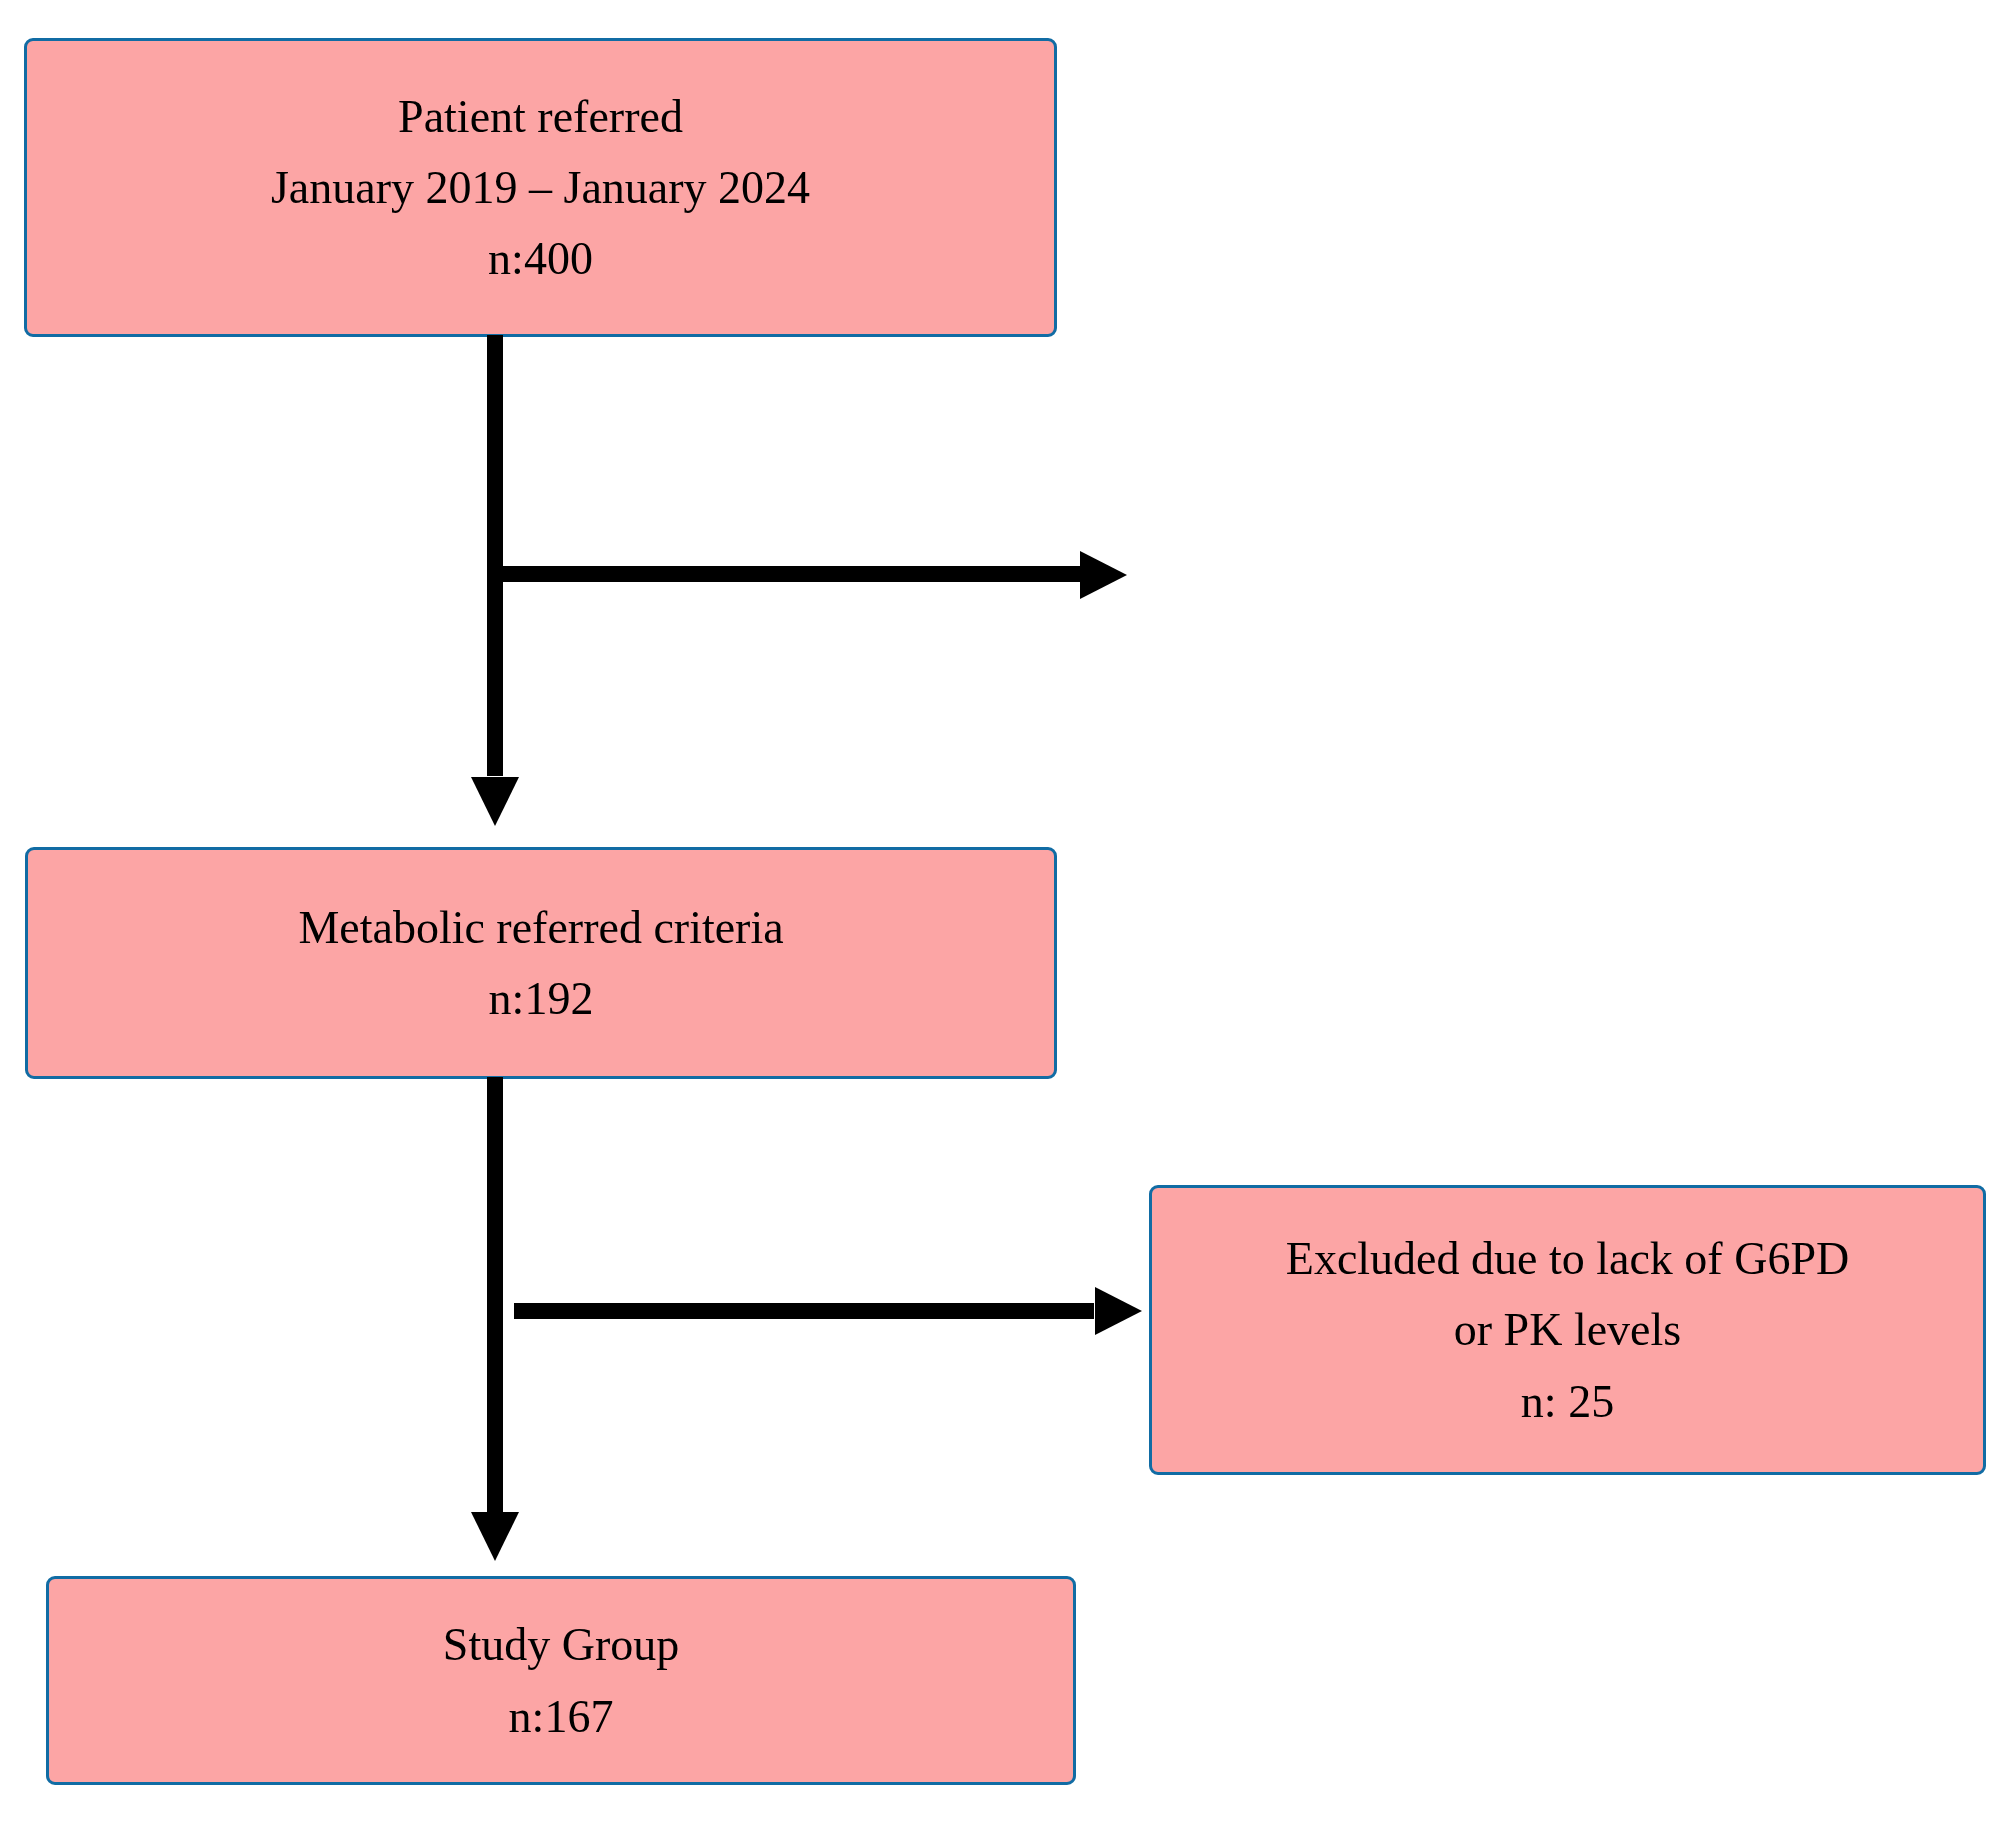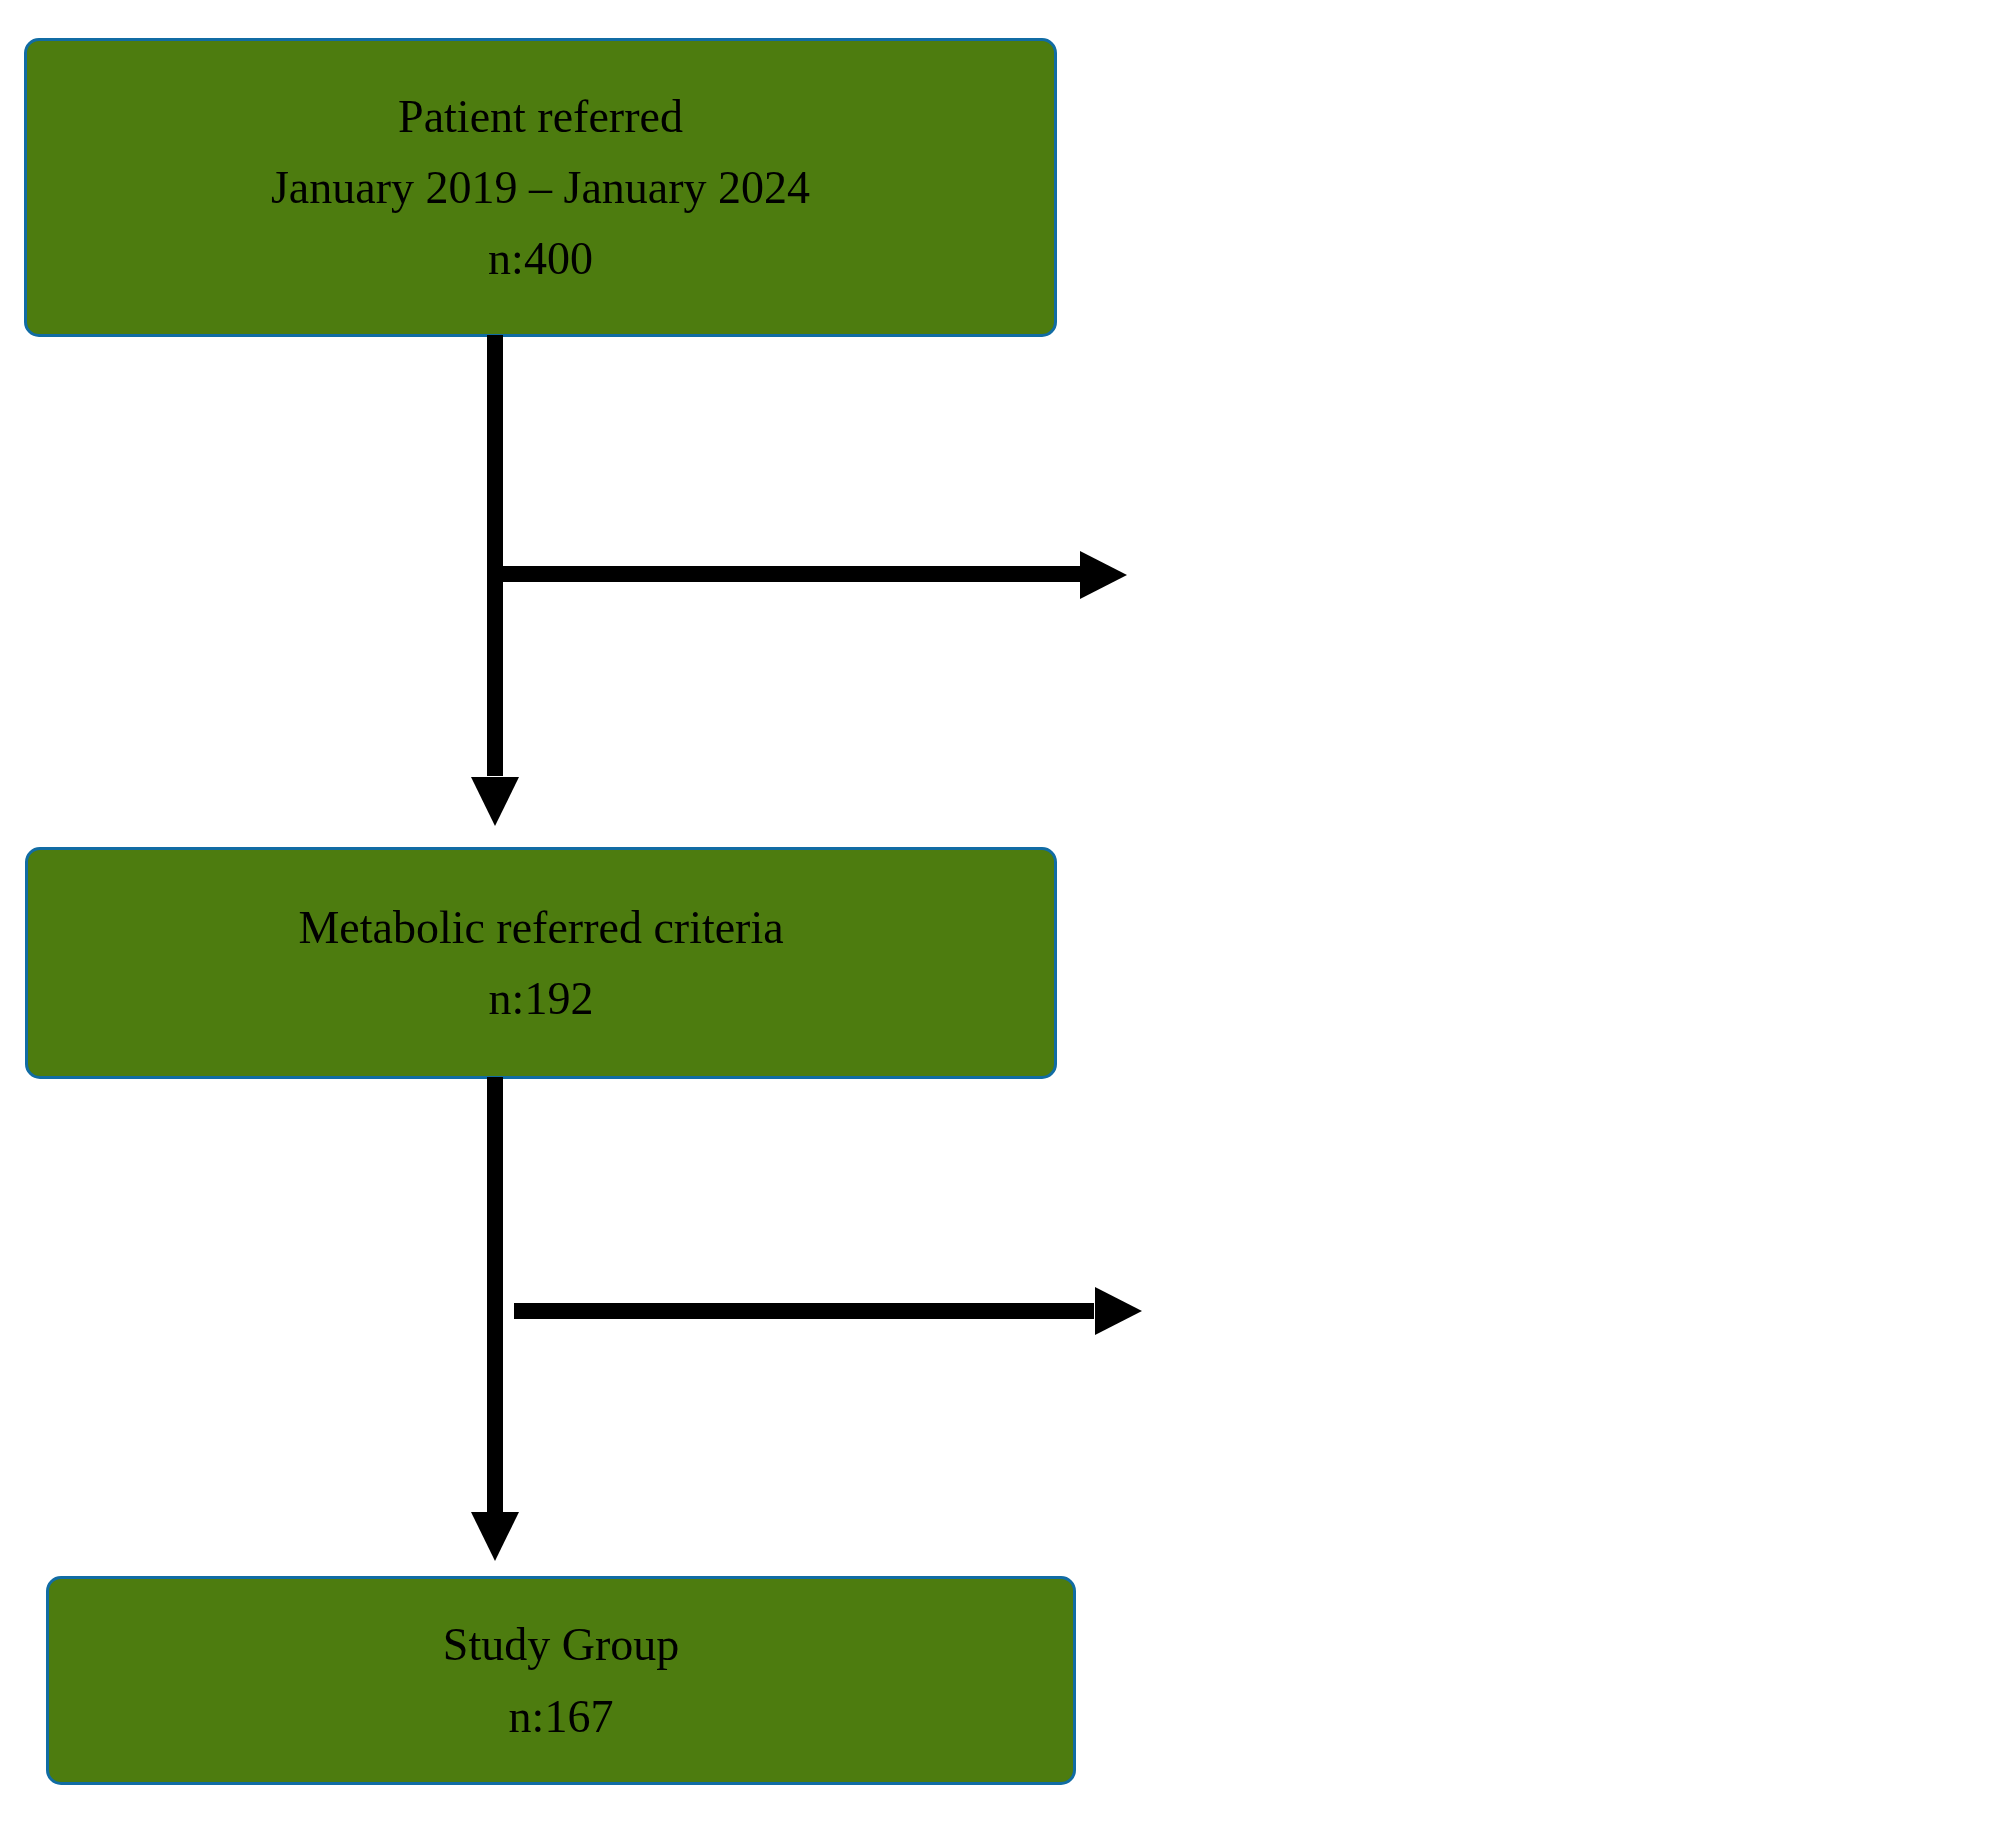--- a/index.html
+++ b/index.html
@@ -7,22 +7,22 @@
     position:relative;
     width:2015px;height:1831px;
     background:#ffffff;
     font-family:"Liberation Serif","DejaVu Serif",serif;
     color:#000;
   }
   .flow-box{
     position:absolute;
     box-sizing:border-box;
     border:3.6px solid var(--accent,#116ca4);
-    border-radius:15px;
-    background:#4d7c0f;
+    border-radius:9px;
+    background:#fca5a5;
     display:flex;
     flex-direction:column;
     justify-content:center;
     align-items:center;
     text-align:center;
     font-size:46px;
     line-height:1.55;
   }
   .box-line{white-space:pre;}
   .stem,.shaft{position:absolute;background:var(--arrow,#000);}
@@ -49,20 +49,25 @@
     <div class="box-line">January 2019 – January 2024</div>
     <div class="box-line">n:400</div>
   </div>
 
 
   <div class="flow-box" style="left:25px;top:847px;width:1032px;height:232px;">
     <div class="box-line">Metabolic referred criteria</div>
     <div class="box-line">n:192</div>
   </div>
 
+  <div class="flow-box" style="left:1149px;top:1185px;width:837px;height:290px;">
+    <div class="box-line">Excluded due to lack of G6PD</div>
+    <div class="box-line">or PK levels</div>
+    <div class="box-line">n: 25</div>
+  </div>
 
   <div class="flow-box" style="left:46px;top:1576px;width:1030px;height:209px;">
     <div class="box-line">Study Group</div>
     <div class="box-line">n:167</div>
   </div>
 
   <div class="stem" style="left:487px;top:335px;width:16px;height:441px;"></div>
   <div class="head-down" style="left:471px;top:777px;"></div>
 
   <div class="shaft" style="left:495px;top:566px;width:585px;height:16px;"></div>

